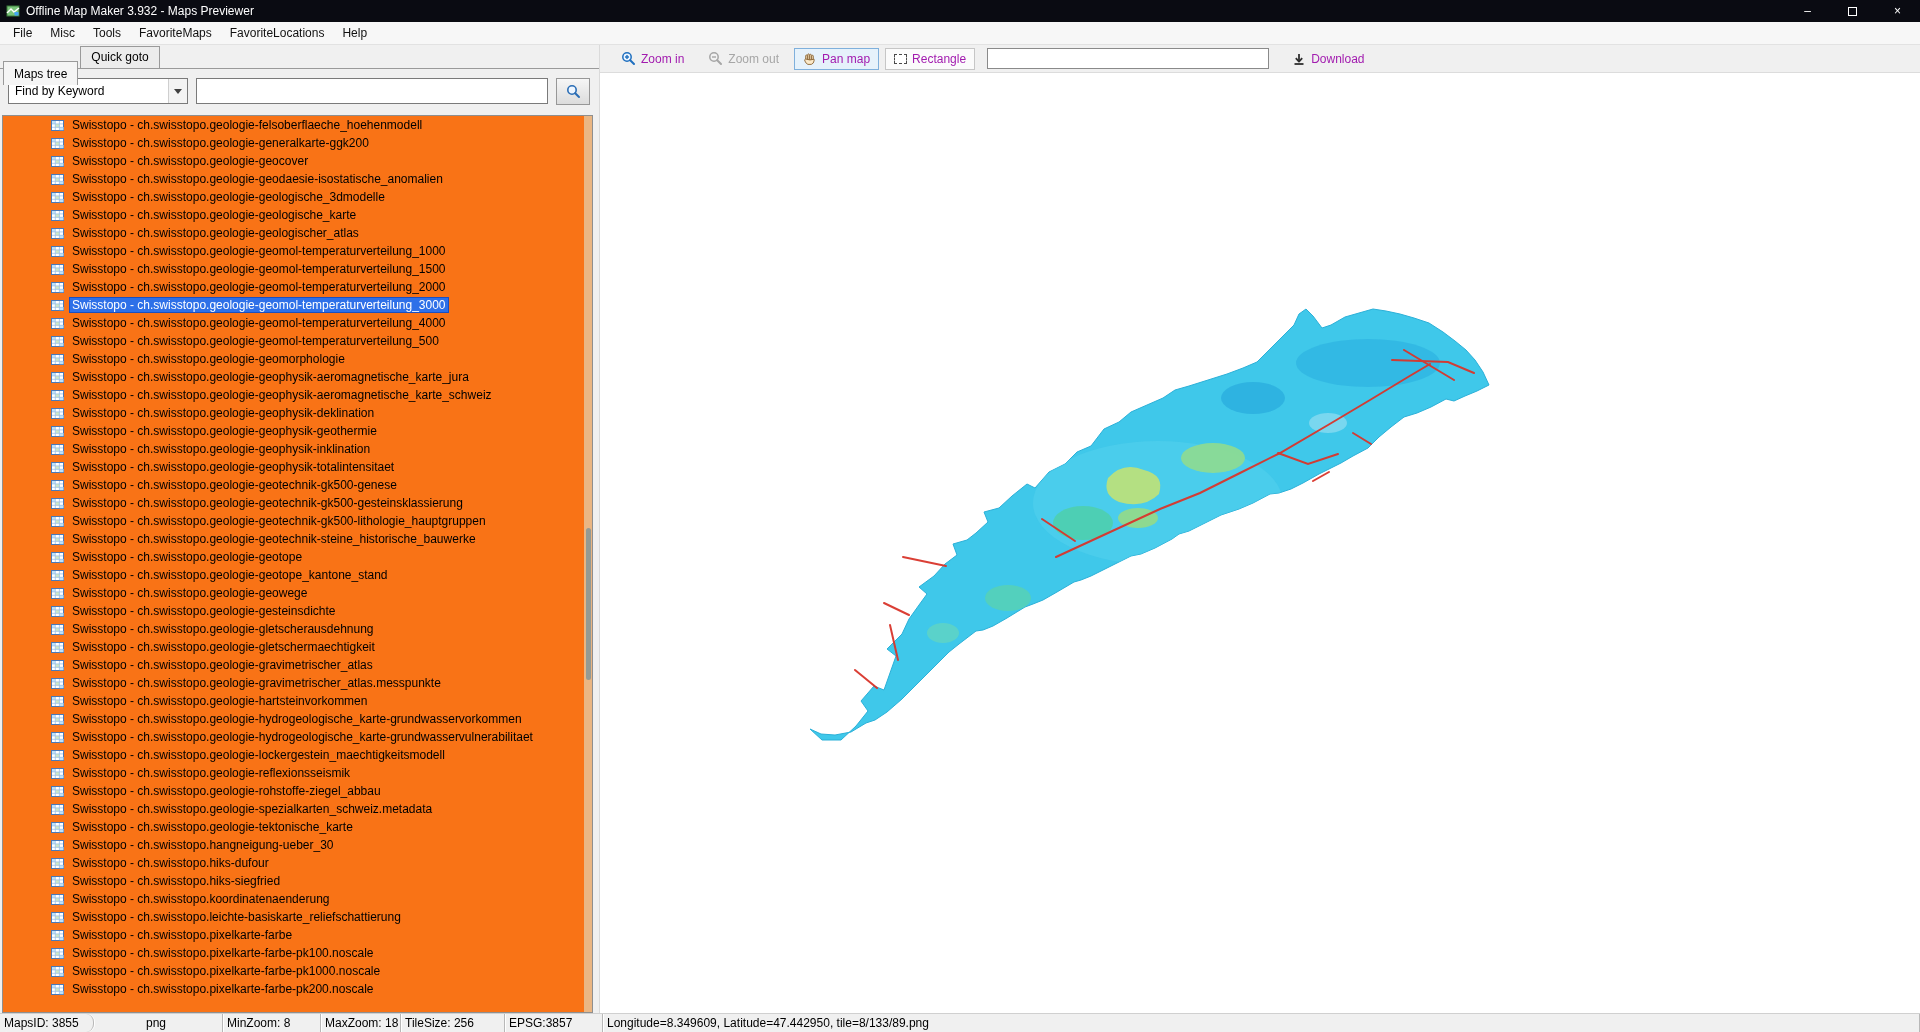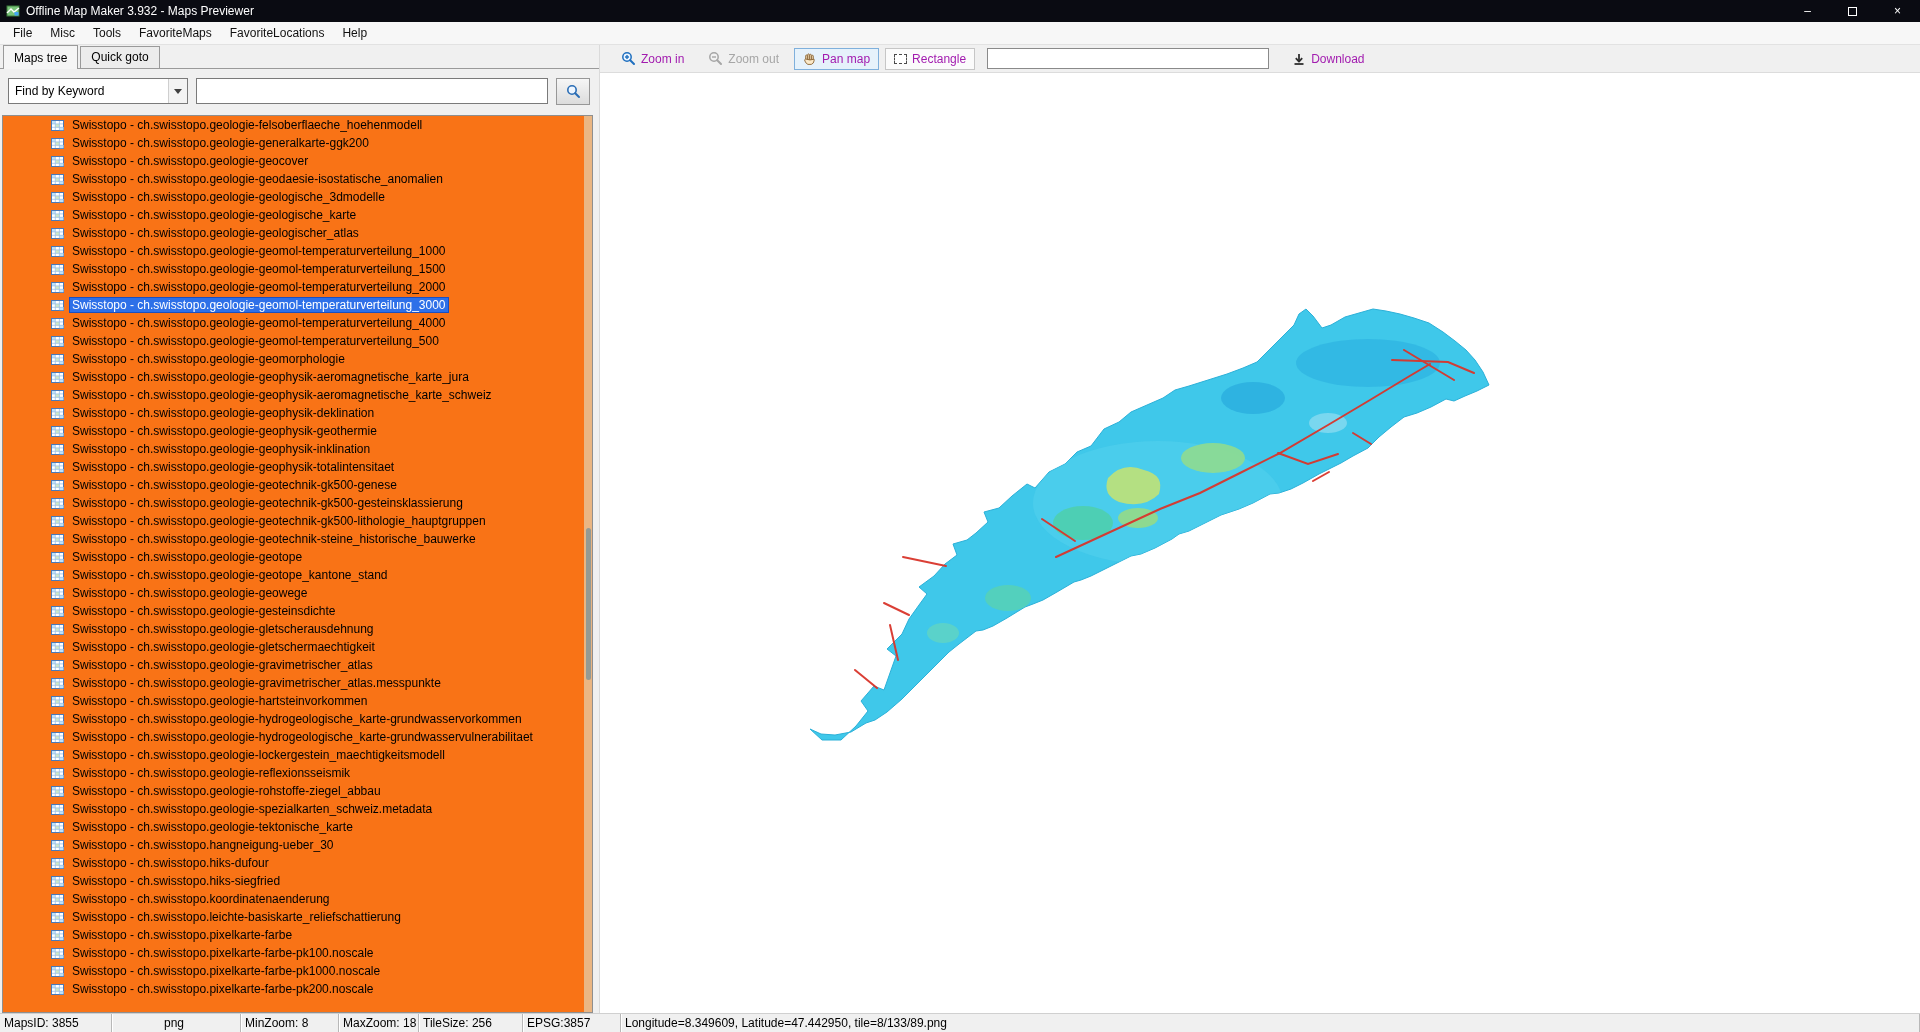--- a/index.html
+++ b/index.html
@@ -18,21 +18,21 @@
   .menubar { height:23px; background:#f7f7f7; border-bottom:1px solid #e2e2e2; display:flex; align-items:center; padding-left:4px; flex:0 0 auto; }
   .menu-item { font-size:12px; color:#111; padding:3px 9px; cursor:default; }
 
   
   .content { flex:1 1 auto; display:flex; min-height:0; }
 
   
   .left-panel { width:600px; flex:0 0 auto; background:#f0f0f0; display:flex; flex-direction:column; border-right:1px solid #dadada; min-height:0; }
   .tabstrip { height:24px; display:flex; align-items:flex-end; padding-left:3px; border-bottom:1px solid #9a9a9a; flex:0 0 auto; }
   .tab { font-size:12px; padding:3px 10px 4px 10px; border:1px solid #9a9a9a; border-bottom:none; background:#ececec; margin-right:2px; position:relative; }
-  .tab.active { background:#f5f5f5; padding-top:5px; top:1px; }
+  .tab.active { background:#f5f5f5; padding-top:5px; top:17px; }
   .searchrow { height:44px; display:flex; align-items:center; padding:0 6px 0 8px; gap:8px; flex:0 0 auto; }
   .combo { width:180px; height:26px; background:#fff; border:1px solid #7a7a7a; display:flex; align-items:center; font-size:12px; padding-left:6px; }
   .combo .combo-arrow-box { margin-left:auto; width:19px; height:24px; display:flex; align-items:center; justify-content:center; border-left:1px solid #cfcfcf; background:#f3f3f3; }
   .combo .arrow { width:0; height:0; border-left:4px solid transparent; border-right:4px solid transparent; border-top:5px solid #404040; }
   .search-input { width:352px; height:26px; border:1px solid #7a7a7a; background:#fff; font-size:12px; padding:0 5px; font-family:"Liberation Sans", sans-serif; outline:none; }
   .search-btn { width:34px; height:27px; background:linear-gradient(#f6f6f6,#dcdcdc); border:1px solid #979797; display:flex; align-items:center; justify-content:center; }
 
   
   .tree-wrap { flex:1 1 auto; margin:2px 6px 0 2px; border:1px solid #8f8f8f; background:#f97316; position:relative; overflow:hidden; min-height:0; }
   .tree-row { height:18px; display:flex; align-items:center; padding-left:48px; white-space:nowrap; font-size:12px; color:#000; }
@@ -940,21 +940,21 @@
             <path d="M47,367 L69,385"></path>
             <path d="M505,178 L521,169"></path>
             <path d="M545,130 L563,141"></path>
           </g>
         </svg>
       </div>
     </div>
   </div>
 
   <div class="statusbar">
-      <div class="status-seg" style="width: 112px;">MapsID: 3855</div>
+      <div class="status-seg" style="width: 94px; border-radius: 8px;">MapsID: 3855</div>
       <div class="status-seg" style="width: 81px; margin-left: 48px;">png</div>
       <div class="status-seg" style="width: 98px;">MinZoom: 8</div>
       <div class="status-seg" style="width: 80px;">MaxZoom: 18</div>
       <div class="status-seg" style="width: 104px;">TileSize: 256</div>
       <div class="status-seg" style="width: 98px;">EPSG:3857</div>
       <div class="status-seg" style="flex: 1 1 0%;">Longitude=8.349609, Latitude=47.442950, tile=8/133/89.png</div>
     </div>
 
 </div>
 

